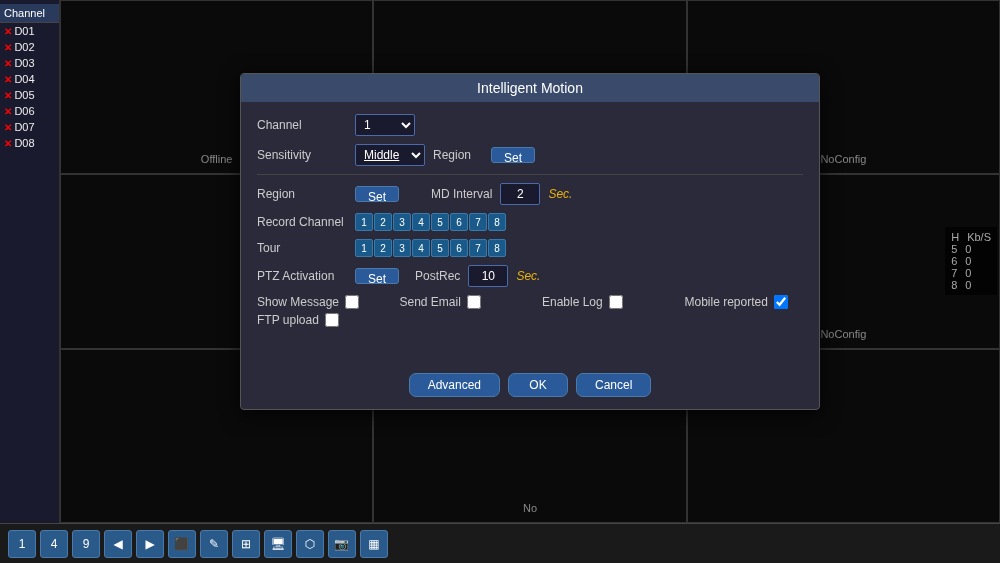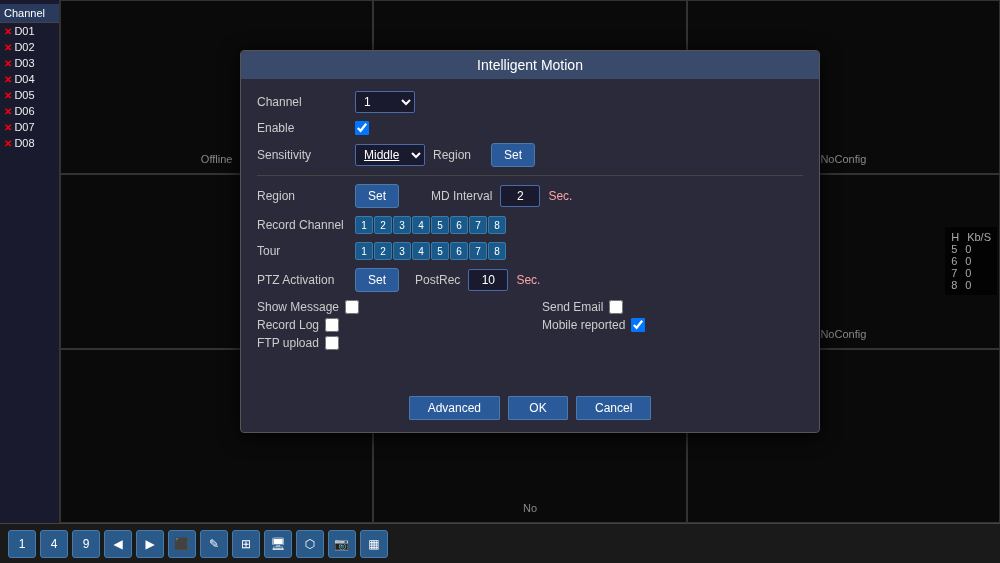--- a/index.html
+++ b/index.html
@@ -186,21 +186,21 @@
       cursor: pointer;
     }
     .btn-blue {
       background: #2a5a9a;
       border: 1px solid #4a7aaa;
       color: #fff;
       font-size: 12px;
       padding: 3px 12px;
       border-radius: 3px;
       cursor: pointer;
-      height: 24px;
+      height: 16px;
     }
 
     
     .channel-nums {
       display: flex;
       gap: 1px;
     }
     .ch-btn {
       width: 18px;
       height: 18px;
@@ -225,34 +225,35 @@
       justify-content: center;
       gap: 8px;
       padding: 10px 16px 12px;
     }
     .btn-action {
       background: #2a5a9a;
       border: 1px solid #4a7aaa;
       color: #fff;
       font-size: 12px;
       padding: 4px 18px;
-      border-radius: 1px;
+      border-radius: 7px;
       cursor: pointer;
       min-width: 60px;
       margin-top: 24px;
     }
 
     .sec-label {
-      color: #fca5a5;
-      font-size: 12px;
+      color: #eab308;
+      font-size: 12px;
+      font-style: italic;
     }
 
     .two-cols {
       display: grid;
-      grid-template-columns: 1fr 1fr;
+      grid-template-columns: 1fr 1fr 1fr 1fr;
       gap: 4px 24px;
     }
 
     .inline-form {
       display: flex;
       align-items: center;
       gap: 6px;
     }
   </style>
 </head>
@@ -358,24 +359,20 @@
         <div class="dialog-title">Intelligent Motion</div>
         <div class="dialog-body">
 
           <div class="form-row">
             <span class="form-label">Channel</span>
             <select class="form-select" style="width:60px;">
               <option>1</option>
             </select>
           </div>
 
-          <div class="form-row">
-            <span class="form-label">Enable</span>
-            <input type="checkbox" class="form-checkbox" checked="" style="">
-          </div>
 
           <div class="form-row">
             <span class="form-label">Sensitivity</span>
             <select class="form-select" style="width:70px;text-decoration:underline;">
               <option>Low</option>
               <option selected="">Middle</option>
               <option>High</option>
             </select>
             <span class="form-label" style="min-width:50px;">Region</span>
             <button class="btn-blue">Set</button>
@@ -430,21 +427,21 @@
           <div class="two-cols">
             <div class="inline-form">
               <span>Show Message</span>
               <input type="checkbox" class="form-checkbox" style="">
             </div>
             <div class="inline-form">
               <span>Send Email</span>
               <input type="checkbox" class="form-checkbox" style="">
             </div>
             <div class="inline-form">
-              <span>Record Log</span>
+              <span>Enable Log</span>
               <input type="checkbox" class="form-checkbox" style="">
             </div>
             <div class="inline-form">
               <span>Mobile reported</span>
               <input type="checkbox" class="form-checkbox" checked="" style="">
             </div>
             <div class="inline-form">
               <span>FTP upload</span>
               <input type="checkbox" class="form-checkbox" style="">
             </div>

